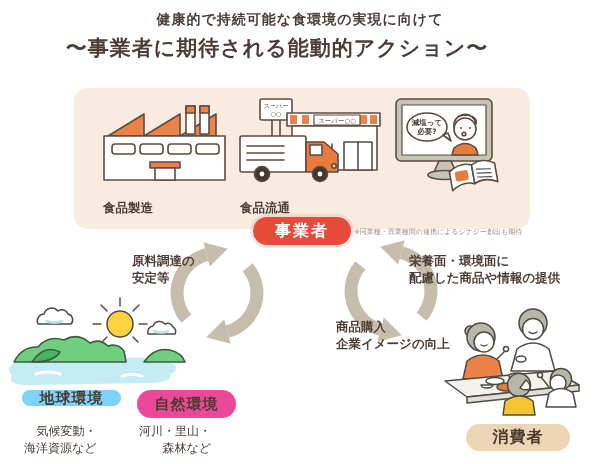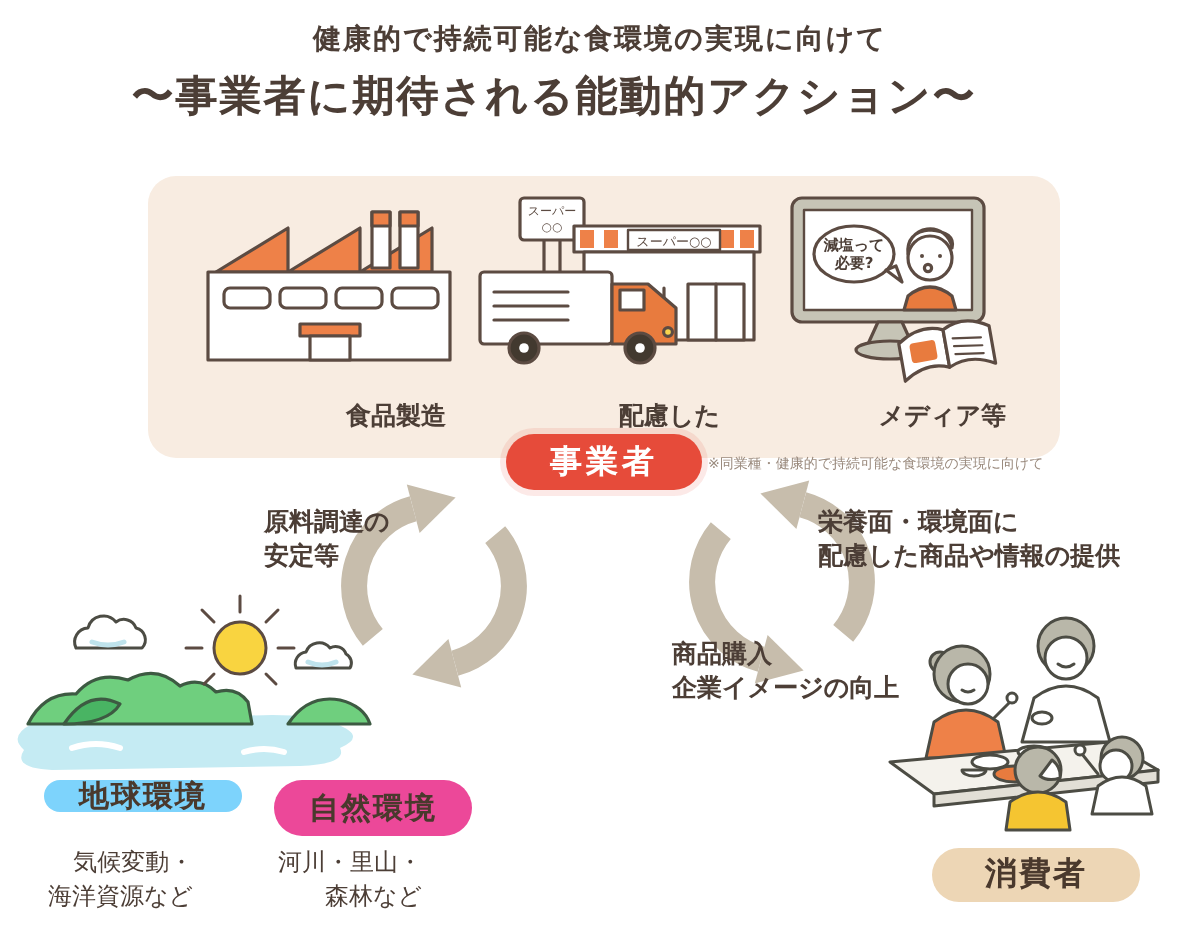--- a/index.html
+++ b/index.html
@@ -4,21 +4,21 @@
 <style>
   html,body{margin:0;padding:0;background:#fff;}
   .canvas{
     position:relative;width:600px;height:464px;background:#ffffff;overflow:hidden;
     font-family:"DejaVu Sans","Liberation Sans",sans-serif;color:#4c3e36;
   }
   .abs{position:absolute;}
   .title1{top:11px;left:0;width:600px;text-align:center;font-size:14px;font-weight:700;letter-spacing:1px;}
   .title2{top:34px;left:0;width:554px;text-align:center;font-size:21px;font-weight:800;letter-spacing:1px;}
   .biz-box{left:74px;top:88px;width:456px;height:141px;background:#f8ece1;border-radius:14px;}
-  .caption{position:absolute;top:112px;width:120px;text-align:right;font-size:12.5px;font-weight:700;color:#4c3e36;}
+  .caption{position:absolute;top:112px;width:120px;text-align:left;font-size:12.5px;font-weight:700;color:#4c3e36;}
   .cap-factory{left:29px;}
   .cap-dist{left:166px;}
   .cap-media{left:309px;}
   .badge{display:flex;align-items:center;justify-content:center;border-radius:15px;font-weight:800;letter-spacing:2px;text-align:center;}
   .badge-biz{left:253px;top:217px;width:98px;height:28px;background:#e64b3a;color:#ffffff;font-size:16px;box-shadow:0 0 0 3px rgba(230,75,58,0.12);}
   .note{left:354px;top:227px;font-size:7px;color:#9a8a7d;letter-spacing:0;}
   .flowtext{font-size:12.5px;font-weight:700;line-height:17px;white-space:pre-line;color:#4c3e36;}
   .t-raw{left:132px;top:252px;}
   .t-envdev{left:228px;top:322px;}
   .t-nutri{left:409px;top:252px;}
@@ -113,26 +113,25 @@
         <path d="M0,8 Q12,0 23,5 L23,24 Q12,19 0,27 Z" fill="#fff"></path>
         <path d="M23,5 Q34,-1 46,7 L46,26 Q34,19 23,24 Z" fill="#fff"></path>
         <rect x="5" y="9" width="13" height="10" rx="2" fill="#e87b3e" stroke="none"></rect>
         <path d="M27,10 L41,12 M27,14 L41,16 M27,18 L41,20" fill="none" stroke-width="1.1"></path>
       </g>
       <text x="37" y="29" text-anchor="middle" font-size="7.5" font-weight="bold" fill="#4c3e36">減塩って</text>
       <text x="37" y="38" text-anchor="middle" font-size="7.5" font-weight="bold" fill="#4c3e36">必要?</text>
     </svg>
 
     <div class="caption cap-factory">食品製造</div>
-    <div class="caption cap-dist">配慮した</div>
-    <div class="caption cap-media">メディア等</div>
+    <div class="caption cap-dist">食品流通</div>
   </div>
 
   <div class="abs badge badge-biz">事業者</div>
-  <div class="abs note">※同業種・健康的で持続可能な食環境の実現に向けて</div>
+  <div class="abs note">※同業種・異業種間の連携によるシナジー創出も期待</div>
 
   <svg class="abs" style="left:165px;top:243px;" width="105" height="100" viewBox="0 0 105 100">
     <g fill="#c7bdac">
       <path d="M21.4,75.7 A40,40 0 0 1 41.6,11.4" stroke="#c7bdac" stroke-width="13" fill="none"></path>
       <polygon points="62.8,5.7 44.8,23.5 38.4,-0.7"></polygon>
       <g transform="rotate(180 52 50)">
         <path d="M21.4,75.7 A40,40 0 0 1 41.6,11.4" stroke="#c7bdac" stroke-width="13" fill="none"></path>
         <polygon points="62.8,5.7 44.8,23.5 38.4,-0.7"></polygon>
       </g>
     </g>

